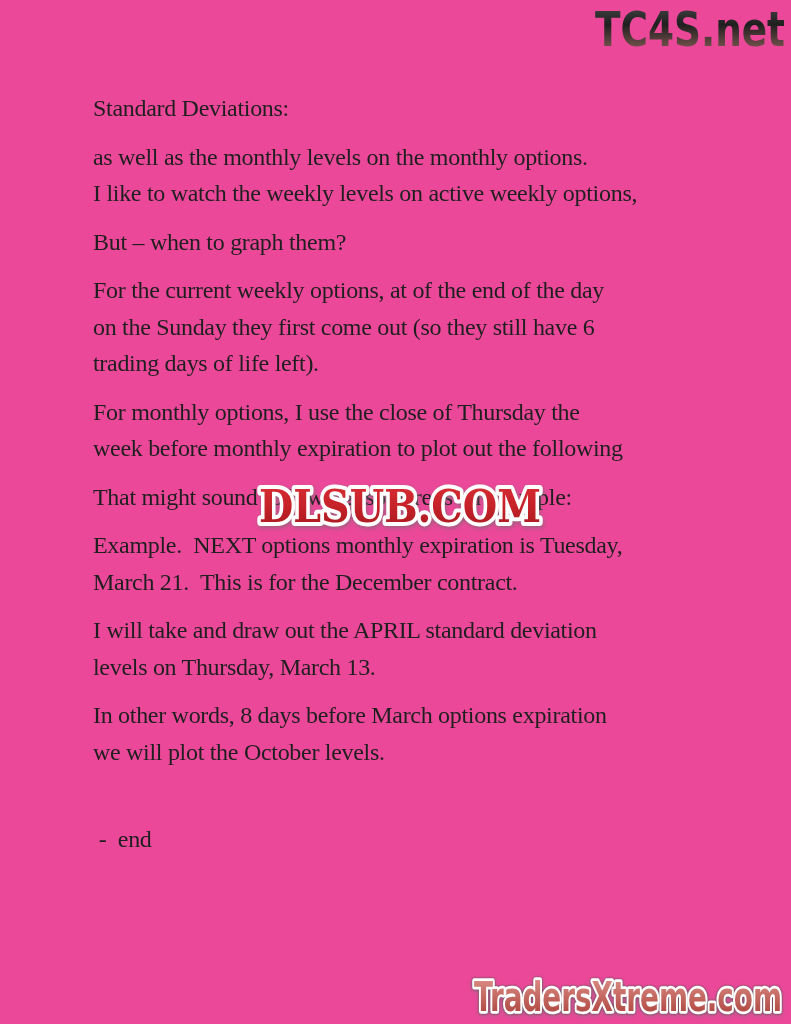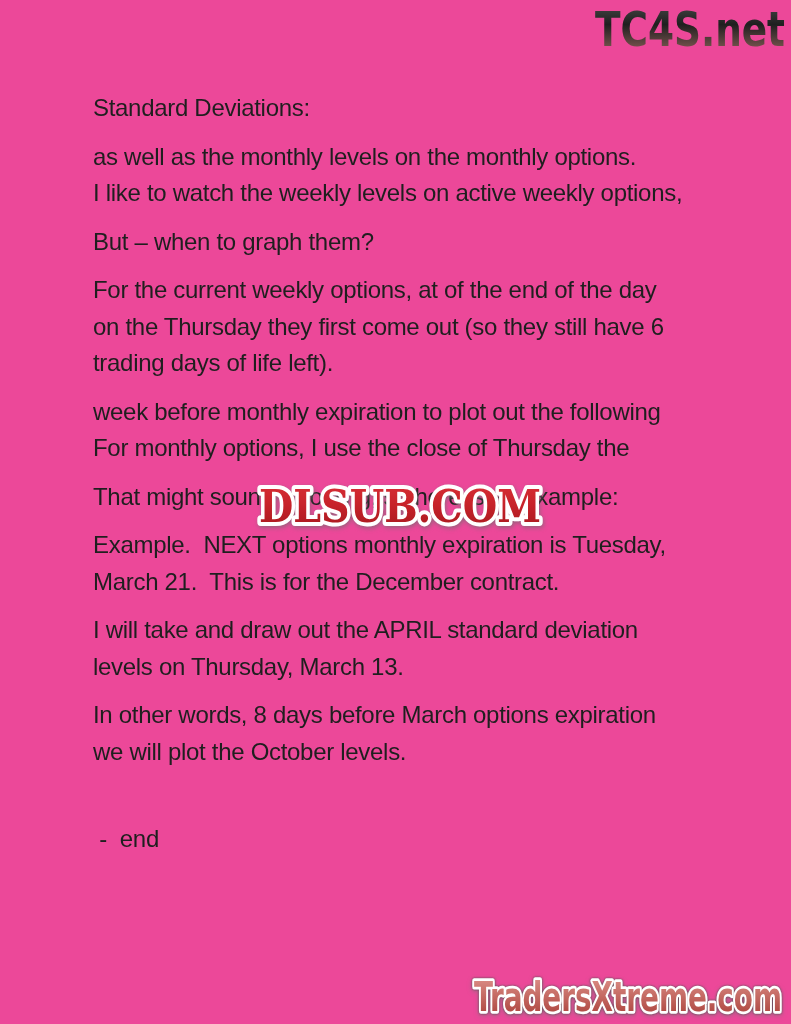--- a/index.html
+++ b/index.html
@@ -12,20 +12,21 @@
     overflow: hidden;
     font-family: "Liberation Sans", sans-serif;
   }
   .content {
     position: absolute;
     left: 0; top: 0;
     width: 630px;
     padding: 90px 60px 0 93px;
     box-sizing: border-box;
     z-index: 1;
+    font-family: Liberation Serif, serif;
   }
   .content p {
     margin: 0 0 12px 0;
     font-size: 24px;
     line-height: 36.5px;
     letter-spacing: -0.3px;
     font-weight: 400;
   }
   .content .line {
     display: block;
@@ -64,26 +65,26 @@
       </p>
       <p>
         <span class="line">as well as the monthly levels on the monthly options.</span>
         <span class="line">I like to watch the weekly levels on active weekly options,</span>
       </p>
       <p>
         <span class="line">But – when to graph them?</span>
       </p>
       <p>
         <span class="line">For the current weekly options, at of the end of the day</span>
-        <span class="line">on the Thursday they first come out (so they still have 6</span>
+        <span class="line">on the Sunday they first come out (so they still have 6</span>
         <span class="line">trading days of life left).</span>
       </p>
       <p>
+        <span class="line">For monthly options, I use the close of Thursday the</span>
         <span class="line">week before monthly expiration to plot out the following</span>
-        <span class="line">For monthly options, I use the close of Thursday the</span>
       </p>
       <p>
         <span class="line">That might sound following, so here is an example:</span>
       </p>
       <p>
         <span class="line">Example.  NEXT options monthly expiration is Tuesday,</span>
         <span class="line">March 21.  This is for the December contract.</span>
       </p>
       <p>
         <span class="line">I will take and draw out the APRIL standard deviation</span>

